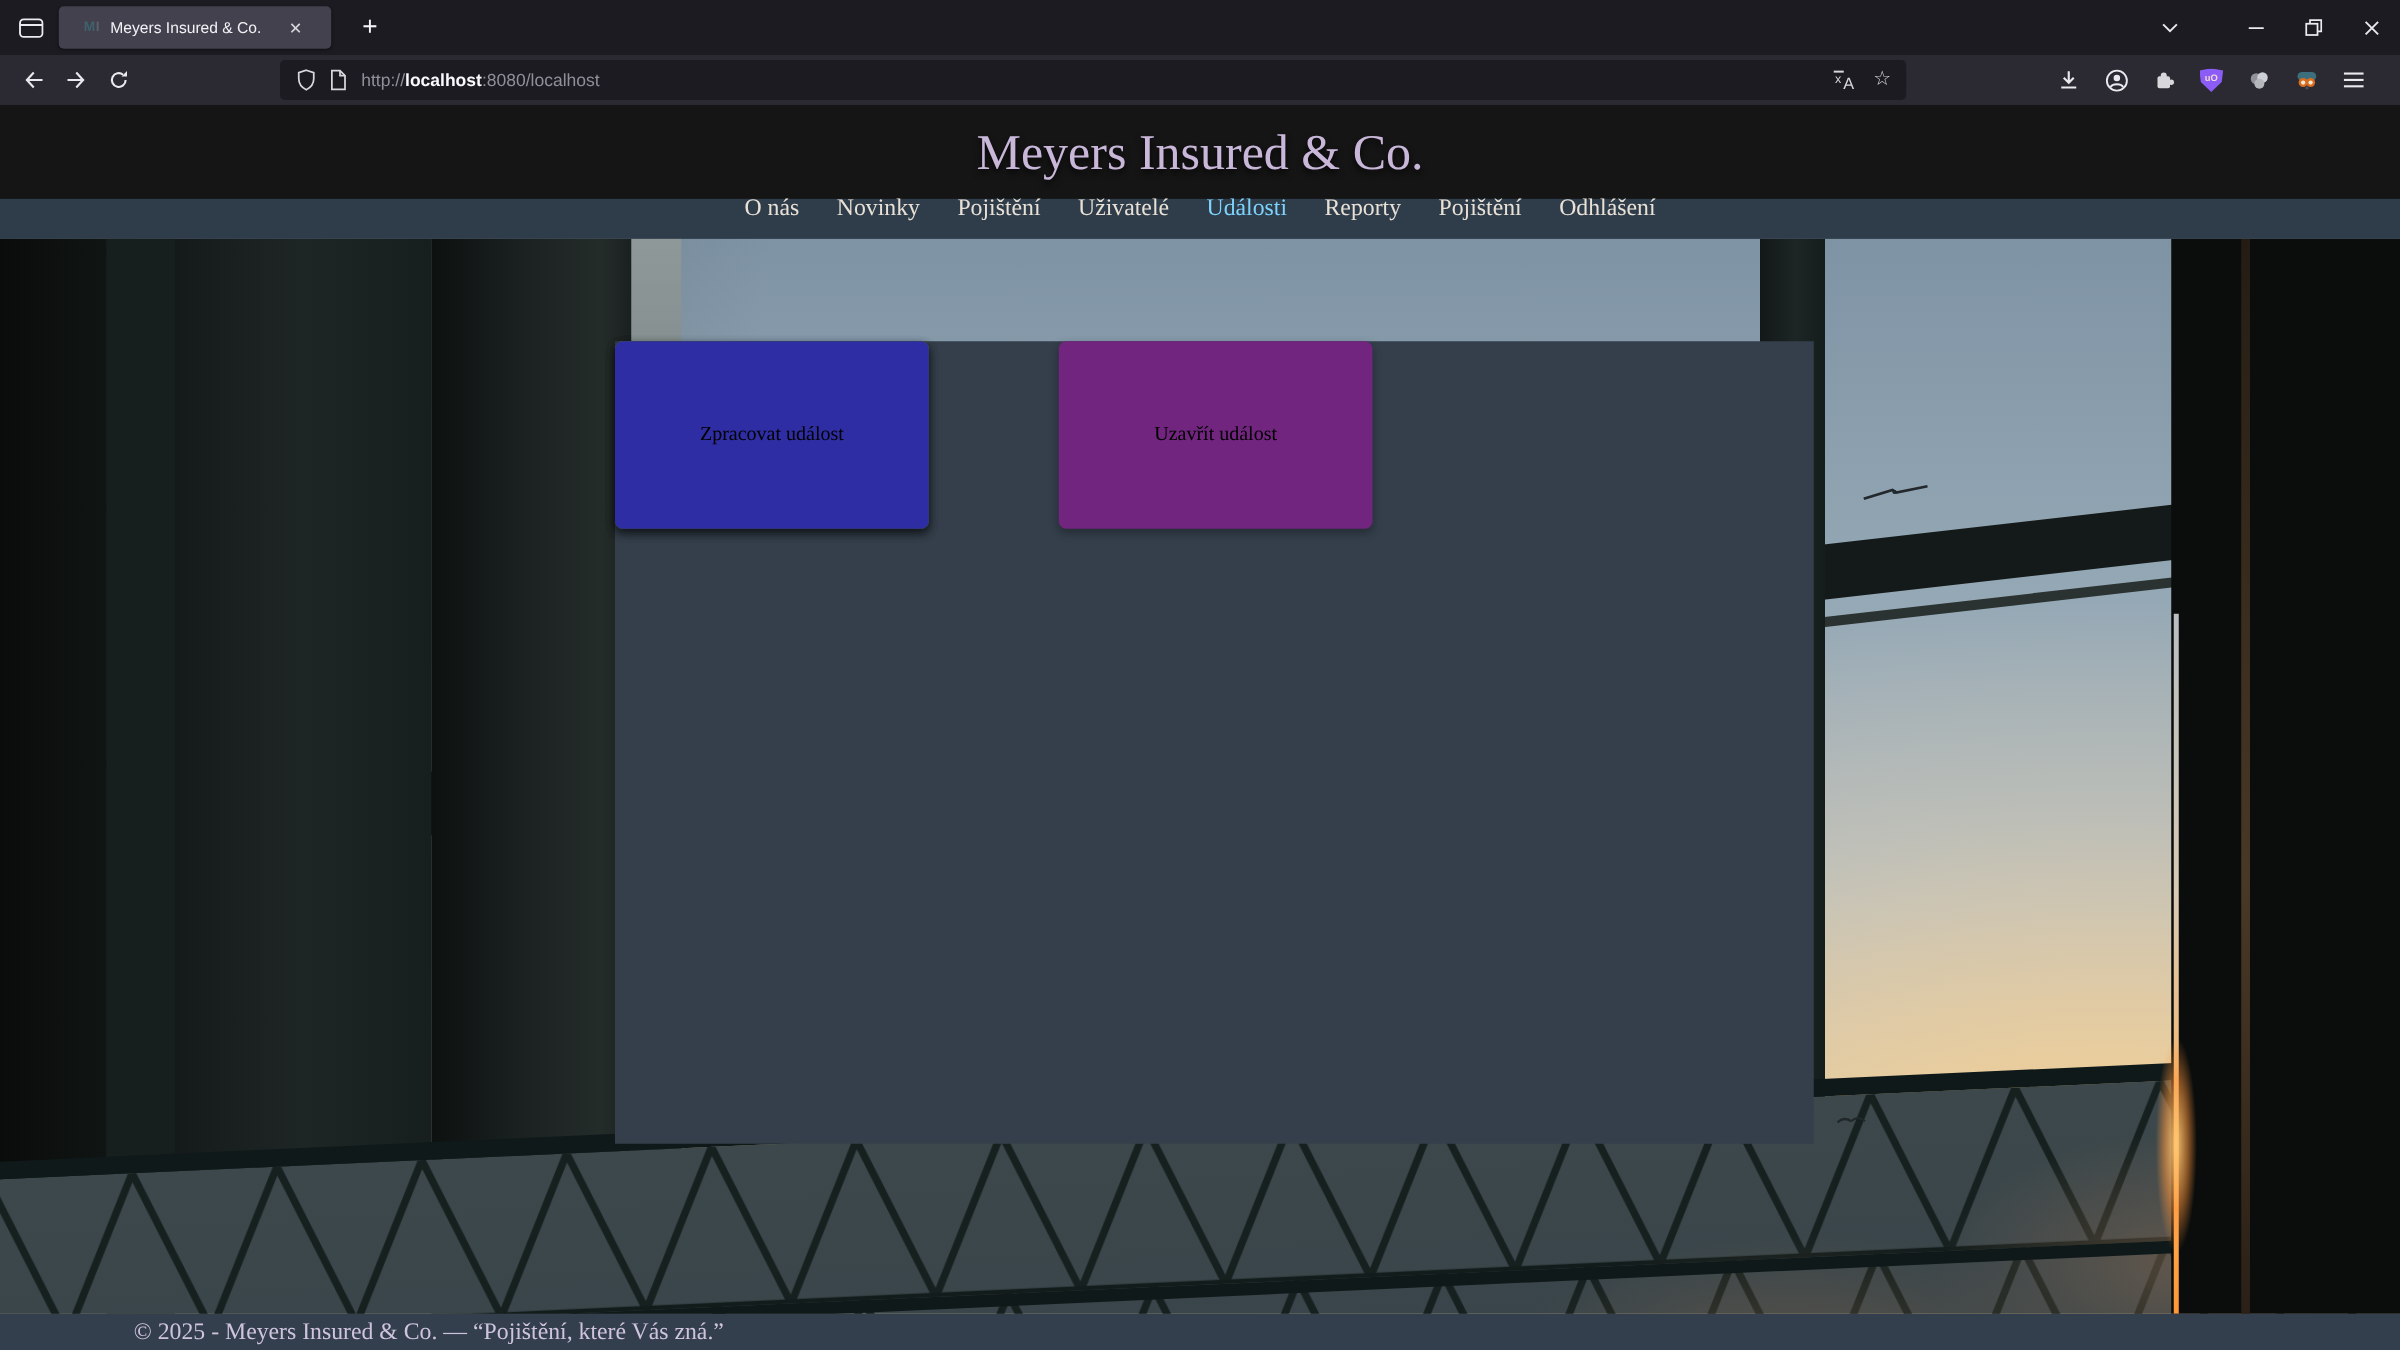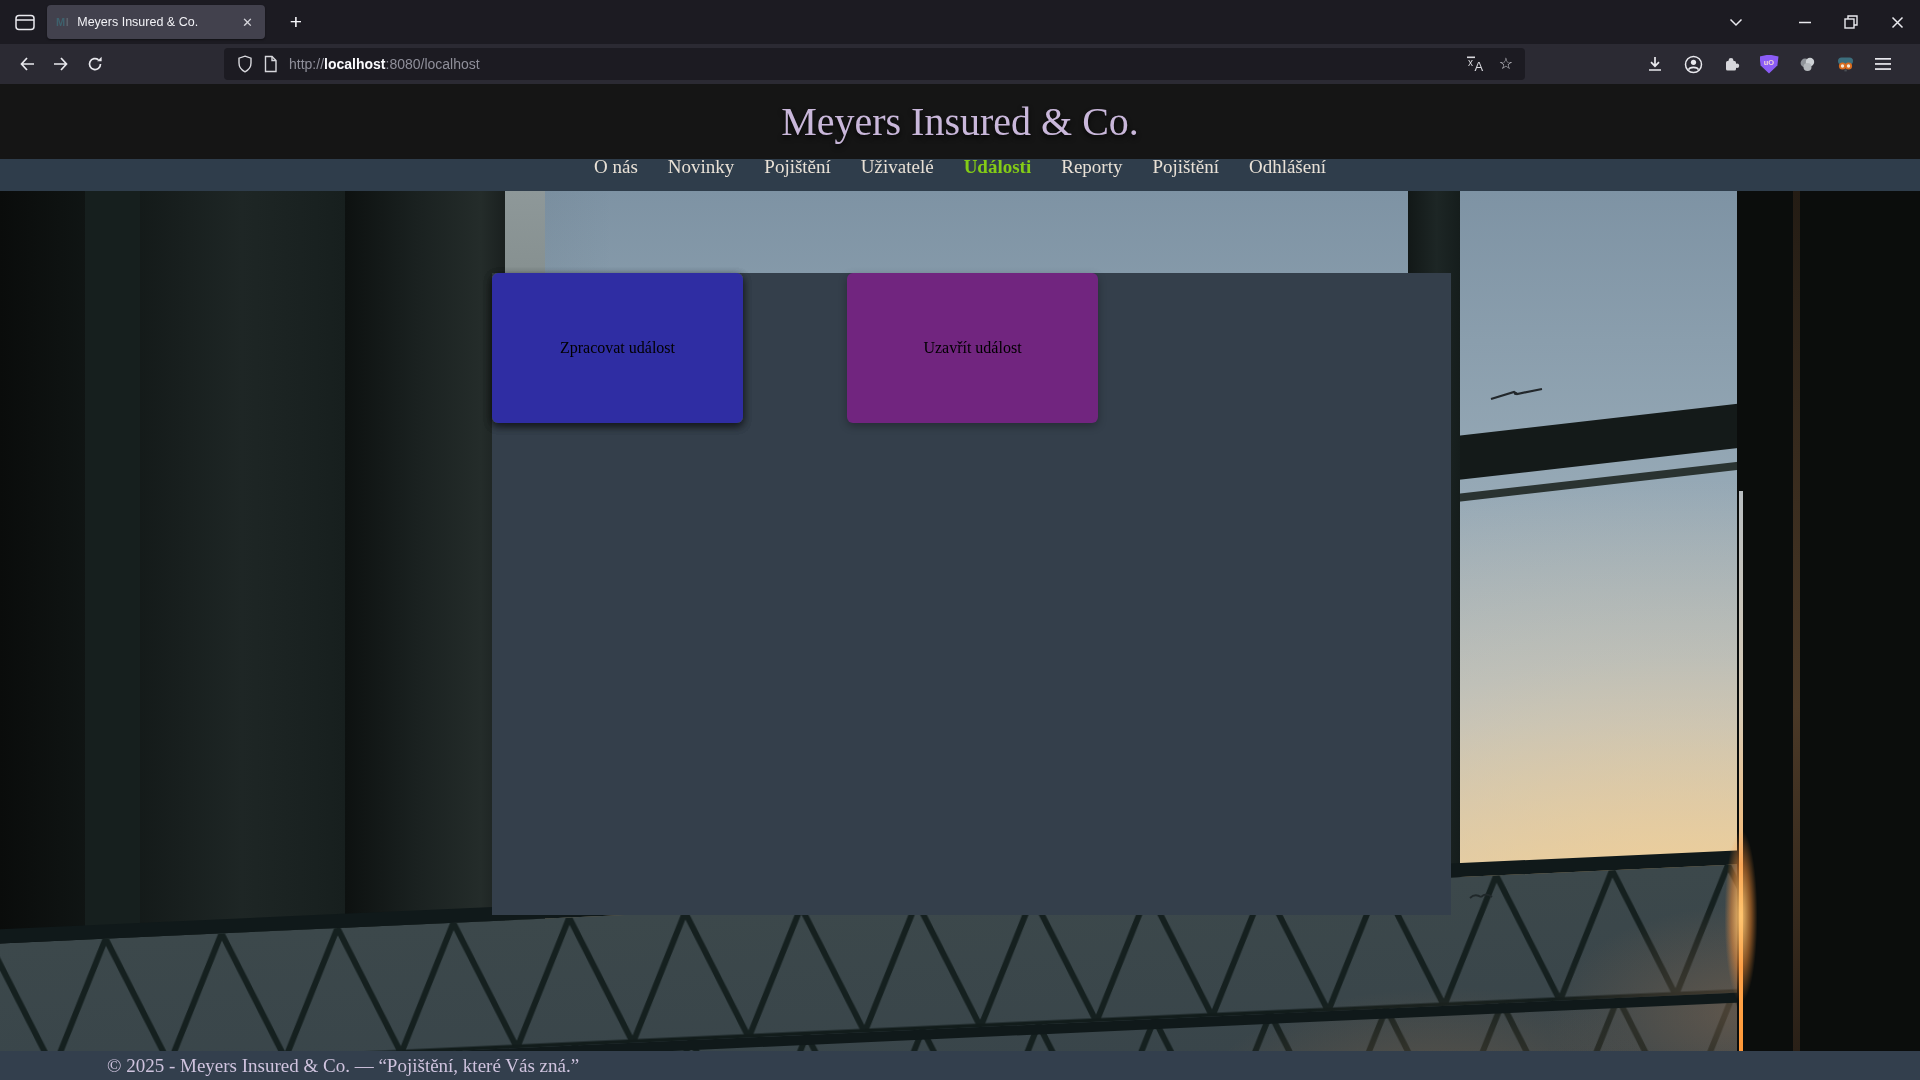--- a/index.html
+++ b/index.html
@@ -4,21 +4,21 @@
 <style>
   html,body{margin:0;padding:0;width:1920px;height:1080px;overflow:hidden;background:#000;
     font-family:"Liberation Sans",sans-serif;}
   :root{
     --accent:#53708c; --title-color:#c9b7da; --nav-bg:#2f3d4b; --panel-bg:#343f4b;
     --footer-bg:#333f4d; --header-bg:#151515;
   }
   
   .tabbar{height:44px;background:#1c1b22;display:flex;align-items:center;position:relative;}
   .fxview{width:34px;height:34px;margin-left:8px;display:flex;align-items:center;justify-content:center;border-radius:4px;}
-  .tab{margin-left:5px;width:218px;height:34px;background:#42414d;border-radius:4px;display:flex;align-items:center;padding:0 9px;box-sizing:border-box;box-shadow:0 1px 2px rgba(0,0,0,.4);}
+  .tab{margin-left:5px;width:218px;height:34px;background:#42414d;border-radius:4px;display:flex;align-items:center;padding:0 20px;box-sizing:border-box;box-shadow:0 1px 2px rgba(0,0,0,.4);}
   .favicon{font-weight:bold;font-size:11px;letter-spacing:.5px;}
   .fav-m{color:#3e616d;} .fav-i{color:#5a616a;}
   .tab-title{margin-left:8px;font-size:12.5px;color:#f2f2f6;flex:1;white-space:nowrap;overflow:hidden;}
   .tab-close{color:#d6d6dc;font-size:13px;padding:1px 3px;border-radius:3px;}
   .newtab{margin-left:16px;color:#f6f6fa;font-size:21px;font-weight:300;width:30px;height:30px;display:flex;align-items:center;justify-content:center;border-radius:4px;}
   .win-controls{position:absolute;right:0;top:0;height:44px;display:flex;align-items:center;}
   .wc{width:46px;height:44px;display:flex;align-items:center;justify-content:center;}
   .wc.chev{width:40px;margin-right:26px;}
   .toolbar{height:40px;background:#2b2a33;display:flex;align-items:center;padding:0 10px;box-sizing:border-box;}
   .navbtn{width:34px;height:30px;display:flex;align-items:center;justify-content:center;border-radius:4px;}
@@ -29,21 +29,21 @@
   .urlbar-right{display:flex;align-items:center;gap:14px;}
   .star{font-size:16px;color:#d3d3da;line-height:1;}
   .tb-icons{margin-left:116px;display:flex;align-items:center;gap:10px;}
   .tbi{width:28px;height:30px;display:flex;align-items:center;justify-content:center;border-radius:4px;}
   .ublock{width:19px;height:19px;background:#8b5cf6;clip-path:polygon(50% 0,100% 10%,94% 58%,50% 100%,6% 58%,0 10%);display:flex;align-items:center;justify-content:center;}
   .ublock span{font-size:7.5px;color:#f0d6d6;font-weight:bold;line-height:1;margin-top:-3px;}
   .site-header{height:75px;background:var(--header-bg);display:flex;align-items:center;justify-content:center;}
   .site-title{font-family:"Liberation Serif","DejaVu Serif",serif;font-size:40px;color:var(--title-color);text-shadow:0 3px 5px rgba(0,0,0,.75);}
   .site-nav{height:32px;background:var(--nav-bg);display:flex;align-items:center;justify-content:center;gap:30px;font-family:"Liberation Serif","DejaVu Serif",serif;font-size:19px;color:#e9e1d6;}
   .nav-item{position:relative;height:48px;line-height:32px;cursor:pointer;}
-  .nav-item.active{font-weight:bold;color:#84cc16;}
+  .nav-item.active{font-weight:normal;color:#7dd3fc;}
   .nav-item.active::after{content:"";position:absolute;left:0;right:0;bottom:2px;height:3px;background:var(--accent);}
   
   .photo{position:relative;height:860px;overflow:hidden;
     background:
       radial-gradient(1100px 650px at 88% 88%, rgba(250,208,142,.85), rgba(240,210,160,.25) 45%, rgba(0,0,0,0) 72%),
       linear-gradient(90deg, rgba(30,42,50,.38), rgba(30,42,50,0) 32%),
       linear-gradient(180deg,#7e93a4 0%,#96a9b6 35%,#b5bec2 62%,#d9cbae 85%,#e9d3ac 100%);}
   .photo *{position:absolute;}
   .diag-beam-left{left:330px;top:430px;width:420px;height:50px;background:#19211f;transform:rotate(-12deg);transform-origin:left center;z-index:2;}
   .diag-line-left{left:505px;top:508px;width:280px;height:7px;background:#242c2a;transform:rotate(-12deg);transform-origin:left center;z-index:2;}

